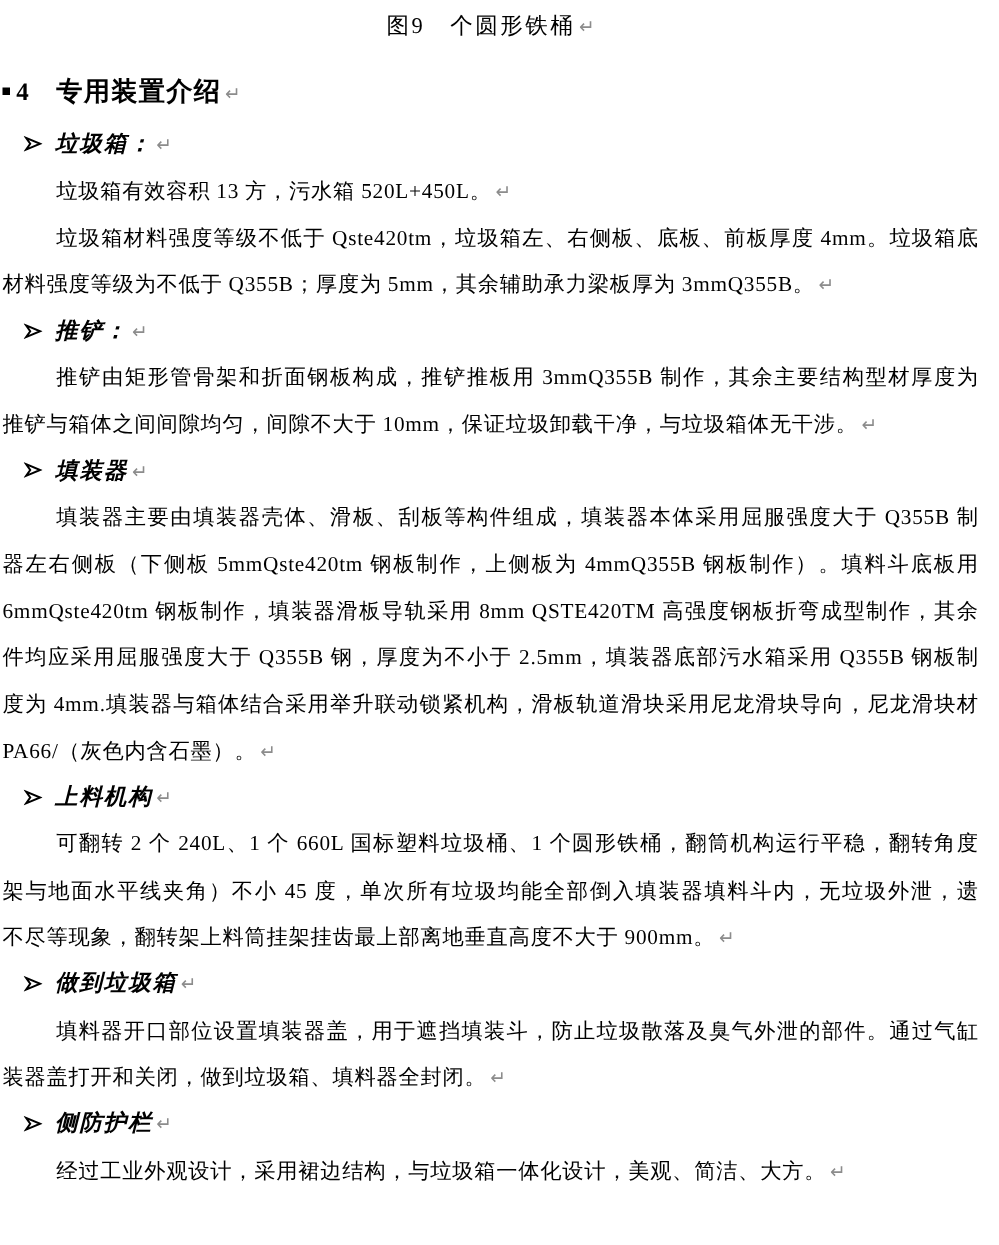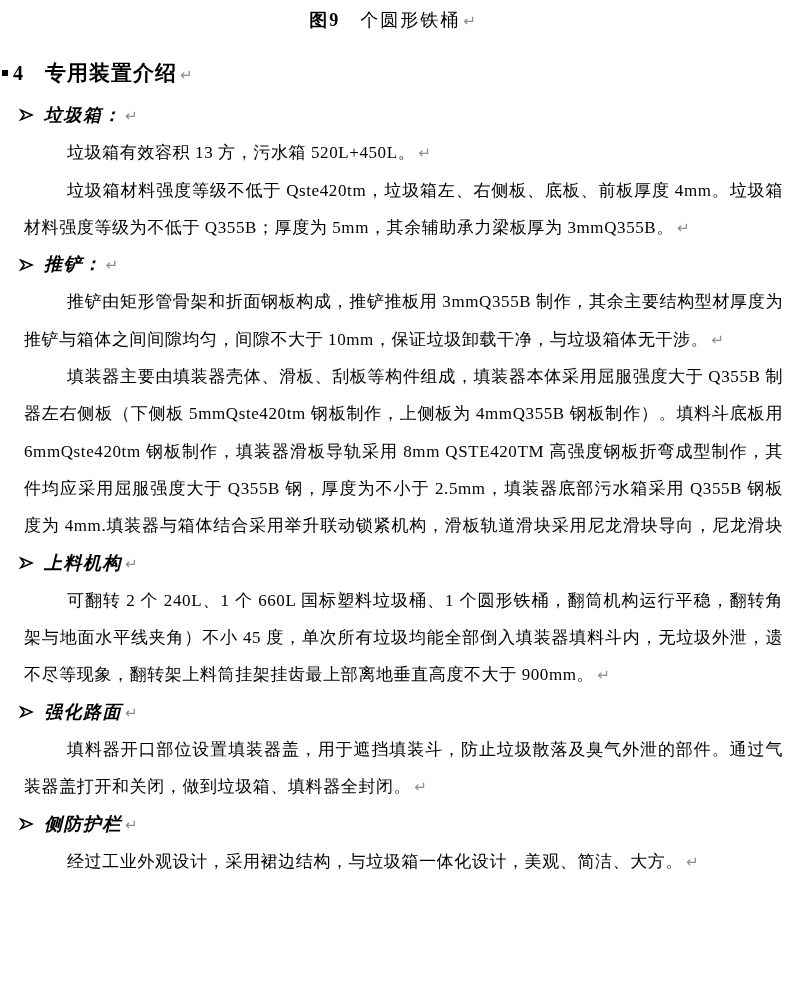--- a/index.html
+++ b/index.html
@@ -14,21 +14,21 @@
     padding:0 16px 0 2px;
   }
   
   .caption{
     padding-top:7px;
     line-height:26px;
     text-align:center;
     font-size:18px;
     letter-spacing:2px;
   }
-  .caption .cap-label{font-weight:bold;margin-right:20px;}
+  .caption .cap-label{font-weight:normal;margin-right:20px;}
   
   .heading{
     margin-top:23px;
     line-height:32px;
     font-size:21px;
     font-weight:bold;
     letter-spacing:1px;
     white-space:nowrap;
   }
   .sq{
@@ -45,21 +45,20 @@
     white-space:nowrap;overflow:hidden;font-style:italic;
   }
   .bullet-item svg{margin:0 10px 3px 17px;vertical-align:middle;}
   .pline{
     line-height:37.3px;height:37.3px;
     font-size:17px;
     letter-spacing:0.6px;
     text-align:justify;
     text-align-last:justify;
     overflow:hidden;
-    margin-left:22px;
   }
   .pline.first{text-indent:43px;}
   .pline.last{text-align-last:left;}
   .pmark{
     font-family:"DejaVu Sans",sans-serif;
     font-weight:normal;
     font-size:15px;
     color:#8c8c8c;
     letter-spacing:0;
     margin-left:3px;
@@ -85,34 +84,38 @@
           <path d="M2 2.5 L14 7.5 L2 12.5 L5.5 7.5 Z" fill="#ffffff" stroke="#000000" stroke-width="1.7" stroke-linejoin="miter"></path>
         </svg><span>垃圾箱：</span><span class="pmark">↵</span></div>
       <div class="pline first last">垃圾箱有效容积 13 方，污水箱 520L+450L。<span class="pmark">↵</span></div>
       <div class="pline first">垃圾箱材料强度等级不低于 Qste420tm，垃圾箱左、右侧板、底板、前板厚度 4mm。垃圾箱底架大梁</div>
       <div class="pline last">材料强度等级为不低于 Q355B；厚度为 5mm，其余辅助承力梁板厚为 3mmQ355B。<span class="pmark">↵</span></div>
       <div class="bullet-item"><svg width="15" height="14" viewBox="0 0 16 15">
           <path d="M2 2.5 L14 7.5 L2 12.5 L5.5 7.5 Z" fill="#ffffff" stroke="#000000" stroke-width="1.7" stroke-linejoin="miter"></path>
         </svg><span>推铲：</span><span class="pmark">↵</span></div>
       <div class="pline first">推铲由矩形管骨架和折面钢板构成，推铲推板用 3mmQ355B 制作，其余主要结构型材厚度为 4mm，</div>
       <div class="pline last">推铲与箱体之间间隙均匀，间隙不大于 10mm，保证垃圾卸载干净，与垃圾箱体无干涉。<span class="pmark">↵</span></div>
+      <div class="bullet-item"><svg width="15" height="14" viewBox="0 0 16 15">
+          <path d="M2 2.5 L14 7.5 L2 12.5 L5.5 7.5 Z" fill="#ffffff" stroke="#000000" stroke-width="1.7" stroke-linejoin="miter"></path>
+        </svg><span>填装器</span><span class="pmark">↵</span></div>
       <div class="pline first">填装器主要由填装器壳体、滑板、刮板等构件组成，填装器本体采用屈服强度大于 Q355B 制作；填装</div>
       <div class="pline">器左右侧板（下侧板 5mmQste420tm 钢板制作，上侧板为 4mmQ355B 钢板制作）。填料斗底板用</div>
       <div class="pline">6mmQste420tm 钢板制作，填装器滑板导轨采用 8mm QSTE420TM 高强度钢板折弯成型制作，其余承力构</div>
       <div class="pline">件均应采用屈服强度大于 Q355B 钢，厚度为不小于 2.5mm，填装器底部污水箱采用 Q355B 钢板制作，厚</div>
       <div class="pline">度为 4mm.填装器与箱体结合采用举升联动锁紧机构，滑板轨道滑块采用尼龙滑块导向，尼龙滑块材质为：</div>
+      <div class="pline last">PA66/（灰色内含石墨）。<span class="pmark">↵</span></div>
       <div class="bullet-item"><svg width="15" height="14" viewBox="0 0 16 15">
           <path d="M2 2.5 L14 7.5 L2 12.5 L5.5 7.5 Z" fill="#ffffff" stroke="#000000" stroke-width="1.7" stroke-linejoin="miter"></path>
         </svg><span>上料机构</span><span class="pmark">↵</span></div>
       <div class="pline first">可翻转 2 个 240L、1 个 660L 国标塑料垃圾桶、1 个圆形铁桶，翻筒机构运行平稳，翻转角度（挂筒</div>
       <div class="pline">架与地面水平线夹角）不小 45 度，单次所有垃圾均能全部倒入填装器填料斗内，无垃圾外泄，遗留，倒</div>
       <div class="pline last">不尽等现象，翻转架上料筒挂架挂齿最上部离地垂直高度不大于 900mm。<span class="pmark">↵</span></div>
       <div class="bullet-item"><svg width="15" height="14" viewBox="0 0 16 15">
           <path d="M2 2.5 L14 7.5 L2 12.5 L5.5 7.5 Z" fill="#ffffff" stroke="#000000" stroke-width="1.7" stroke-linejoin="miter"></path>
-        </svg><span>强化路面</span><span class="pmark">↵</span></div>
+        </svg><span>做到垃圾箱</span><span class="pmark">↵</span></div>
       <div class="pline first">填料器开口部位设置填装器盖，用于遮挡填装斗，防止垃圾散落及臭气外泄的部件。通过气缸驱动填</div>
       <div class="pline last">装器盖打开和关闭，做到垃圾箱、填料器全封闭。<span class="pmark">↵</span></div>
       <div class="bullet-item"><svg width="15" height="14" viewBox="0 0 16 15">
           <path d="M2 2.5 L14 7.5 L2 12.5 L5.5 7.5 Z" fill="#ffffff" stroke="#000000" stroke-width="1.7" stroke-linejoin="miter"></path>
         </svg><span>侧防护栏</span><span class="pmark">↵</span></div>
       <div class="pline first last">经过工业外观设计，采用裙边结构，与垃圾箱一体化设计，美观、简洁、大方。<span class="pmark">↵</span></div>
     </div>
 
 </div>
 

